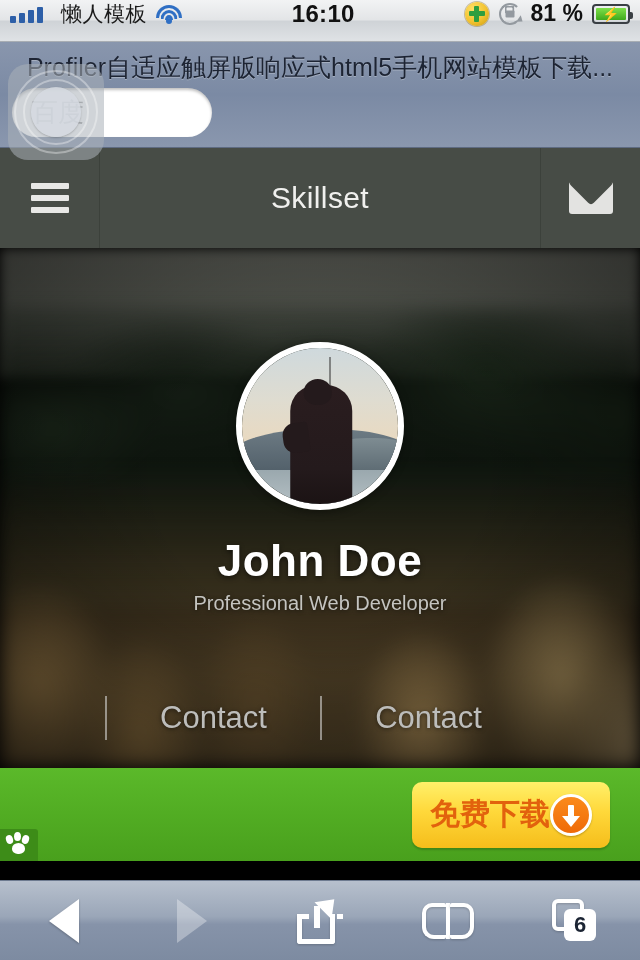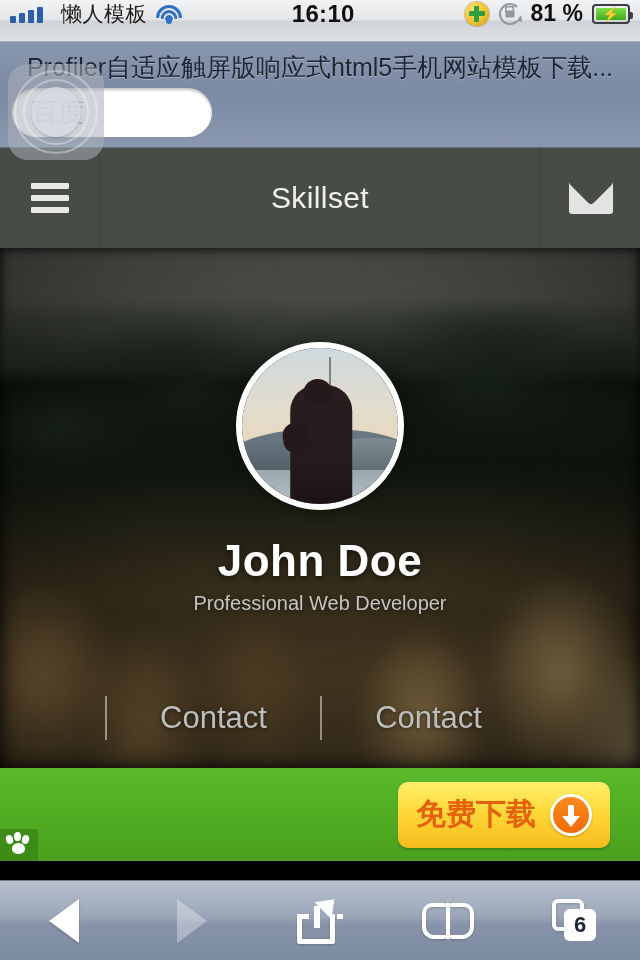--- a/index.html
+++ b/index.html
@@ -277,21 +277,21 @@
     overflow:hidden;
   }
   .ad-text {
     font-size:49px; font-weight:bold; color:#fff; letter-spacing:2px;
     text-shadow:0 2px 2px rgba(0,0,0,.28);
   }
   .ad-btn {
     margin-left:auto; margin-right:14px;
     background:linear-gradient(to bottom,#fff06a 0%,#ffd83a 45%,#f5bd1b 100%);
     border-radius:10px; height:66px; padding:0 18px;
-    display:flex; align-items:center; gap:14px;
+    display:flex; align-items:center; 
     box-shadow:0 2px 2px rgba(0,0,0,.18);
   }
   .ad-btn-label { font-size:30px; color:#e2620d; font-weight:bold; }
   .dl-icon {
     width:42px; height:42px; border-radius:50%;
     background:linear-gradient(to bottom,#fb8b1c,#ef6a07);
     border:3px solid #fff; position:relative;
     box-shadow:0 1px 2px rgba(0,0,0,.25);
   }
   .dl-icon::before {

